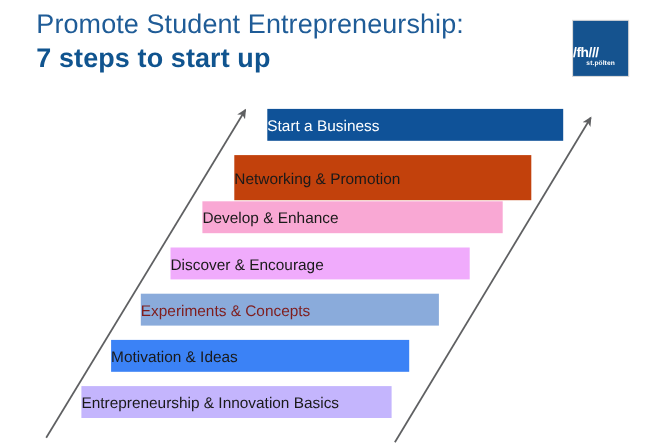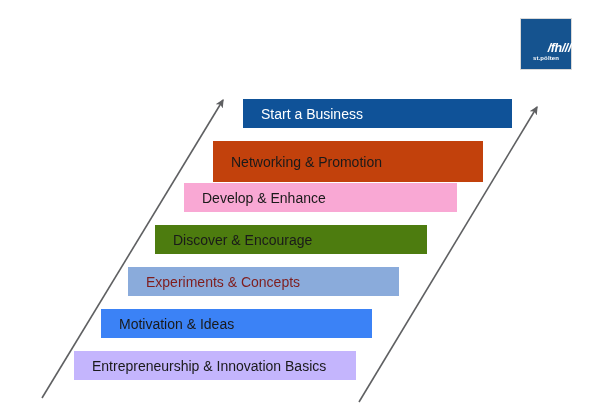--- a/index.html
+++ b/index.html
@@ -52,25 +52,24 @@
     width: 50px;
     height: 50px;
     background: #15538f;
     box-shadow: 0 0 0 1px #d9d9d9;
   }
   #logo-mark {
     position: absolute;
     left: 0;
     right: 0;
     top: 23px;
-    text-align: right;
+    text-align: left;
     color: #ffffff;
     font-size: 12.5px;
     font-weight: 700;
-    font-style: italic;
     letter-spacing: -0.4px;
     line-height: 13px;
   }
   #logo-sub {
     position: absolute;
     left: 0;
     right: 0;
     top: 36px;
     text-align: center;
     color: #ffffff;
@@ -92,36 +91,38 @@
 
   
   .step-bar {
     position: absolute;
     height: 29px;
     display: flex;
     align-items: center;
     box-sizing: border-box;
   }
   .step-label {
-    padding-left: 18px;
+    padding-left: 0;
     font-size: 14px;
     line-height: 16px;
     color: #1a1a1a;
     white-space: nowrap;
   }
   .step-label.on-dark {
     color: #ffffff;
   }
 </style>
 </head>
 <body>
 
 <div id="slide">
 
   <div id="title-block">
+    <div id="page-title">Promote Student Entrepreneurship:</div>
+    <div id="page-subtitle">7 steps to start up</div>
   </div>
 
   <div id="logo">
     <div id="logo-mark">/fh///</div>
     <div id="logo-sub">st.pölten</div>
   </div>
 
   <svg id="arrows" viewBox="0 0 600 407" width="600" height="407">
     <defs>
       <marker id="arrowhead" markerWidth="6" markerHeight="6" refX="4.6" refY="3" orient="auto">
@@ -135,21 +136,21 @@
   <div id="steps">
       <div class="step-bar" style="left: 243px; top: 99px; width: 269px; height: 29px; background: rgb(15, 82, 152);">
         <span class="step-label on-dark" style="color: rgb(255, 255, 255);">Start a Business</span>
       </div>
       <div class="step-bar" style="left: 213px; top: 141px; width: 270px; height: 41px; background: #c2410c;">
         <span class="step-label" style="color: rgb(26, 26, 26);">Networking &amp; Promotion</span>
       </div>
       <div class="step-bar" style="left: 184px; top: 183px; width: 273px; height: 29px; background: #f9a8d4;">
         <span class="step-label" style="color: rgb(26, 26, 26);">Develop &amp; Enhance</span>
       </div>
-      <div class="step-bar" style="left: 155px; top: 225px; width: 272px; height: 29px; background: #4d7c0f;">
+      <div class="step-bar" style="left: 155px; top: 225px; width: 272px; height: 29px; background: #f0abfc;">
         <span class="step-label" style="color: rgb(26, 26, 26);">Discover &amp; Encourage</span>
       </div>
       <div class="step-bar" style="left: 128px; top: 267px; width: 271px; height: 29px; background: rgb(138, 171, 219);">
         <span class="step-label" style="color: #7f1d1d;">Experiments &amp; Concepts</span>
       </div>
       <div class="step-bar" style="left: 101px; top: 309px; width: 271px; height: 29px; background: #3b82f6;">
         <span class="step-label" style="color: rgb(26, 26, 26);">Motivation &amp; Ideas</span>
       </div>
       <div class="step-bar" style="left: 74px; top: 351px; width: 282px; height: 29px; background: #c4b5fd;">
         <span class="step-label" style="color: rgb(26, 26, 26);">Entrepreneurship &amp; Innovation Basics</span>

